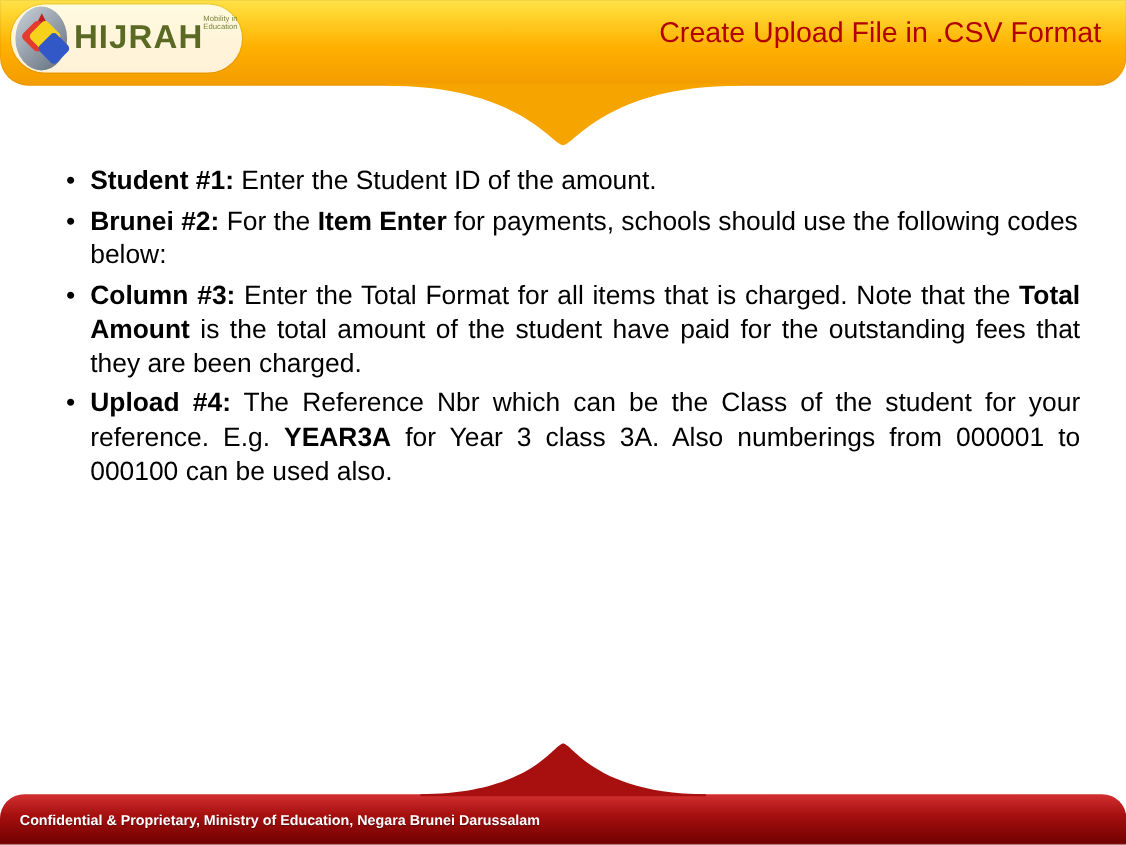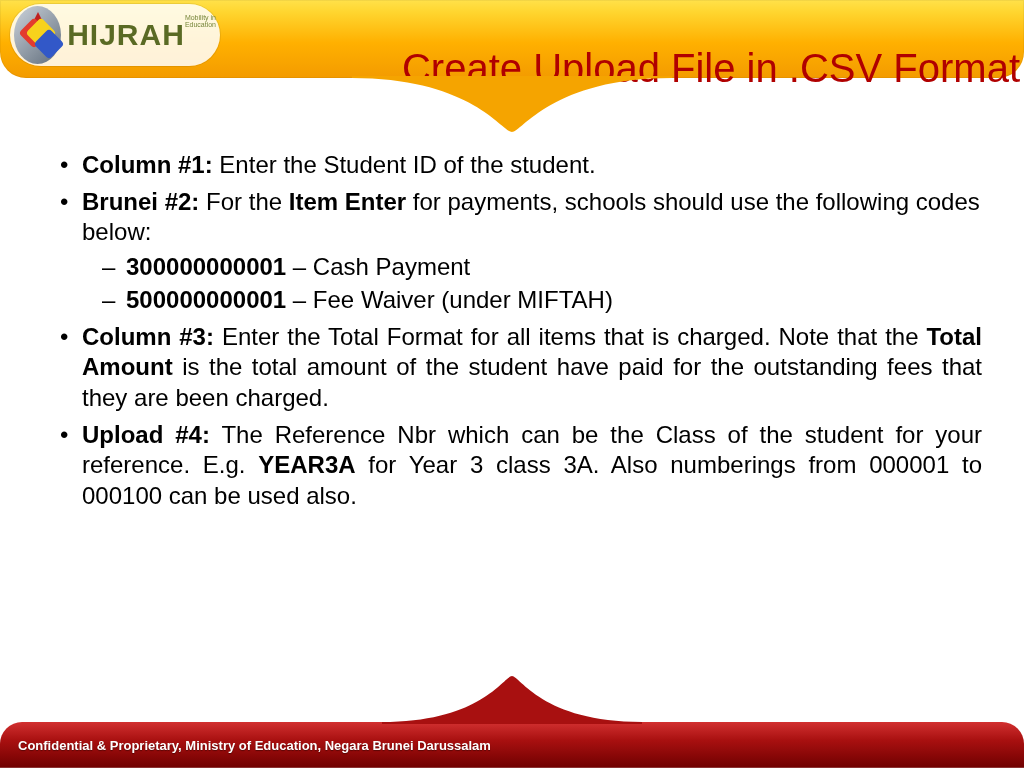--- a/index.html
+++ b/index.html
@@ -69,27 +69,26 @@
   }
   .logo-text .tag {
     font-size: 7px;
     color: #77863a;
     text-align: right;
     margin-top:-4px;
     margin-right:4px;
   }
   .slide-title {
     position: absolute;
-    right: 4px;
+    right: 23px;
     top: 14px;
-    font-size: 40px;
+    font-size: 26px;
     color: #b00000;
     font-weight: 400;
     font-family: Arial, sans-serif;
-    margin-top: 32px;
   }
   .header-tail {
     position:absolute;
     top:76px;
     left:50%;
     transform:translateX(-50%);
     z-index:2;
   }
 
   
@@ -186,33 +185,25 @@
       <stop offset="0" stop-color="#f5a400"></stop>
       <stop offset="1" stop-color="#f5a400"></stop>
     </linearGradient>
   </defs>
 </svg>
 
 <div class="body-area">
   <ul class="main">
 
     <li>
-      <span class="b">Column #1:</span><span> Enter the Student ID of the student.</span>
+      <span class="b">Student #1:</span><span> Enter the Student ID of the amount.</span>
     </li>
 
     <li>
       <span class="b">Brunei #2:</span><span> For the </span><span class="b">Item Enter</span><span> for payments, schools should use the following codes below:</span>
-      <ul class="sub">
-        <li>
-          <span class="b">300000000001</span><span> – Cash Payment</span>
-        </li>
-        <li>
-          <span class="b">500000000001</span><span> – Fee Waiver (under MIFTAH)</span>
-        </li>
-      </ul>
     </li>
 
     <li class="justify">
       <span class="b">Column #3:</span><span> Enter the Total Format for all items that is charged. Note that the </span><span class="b">Total Amount</span><span> is the total amount of the student have paid for the outstanding fees that they are been charged.</span>
     </li>
 
     <li class="justify">
       <span class="b">Upload #4:</span><span> The Reference Nbr which can be the Class of the student for your reference. E.g. </span><span class="b">YEAR3A</span><span> for Year 3 class 3A. Also numberings from 000001 to 000100 can be used also.</span>
     </li>
 

